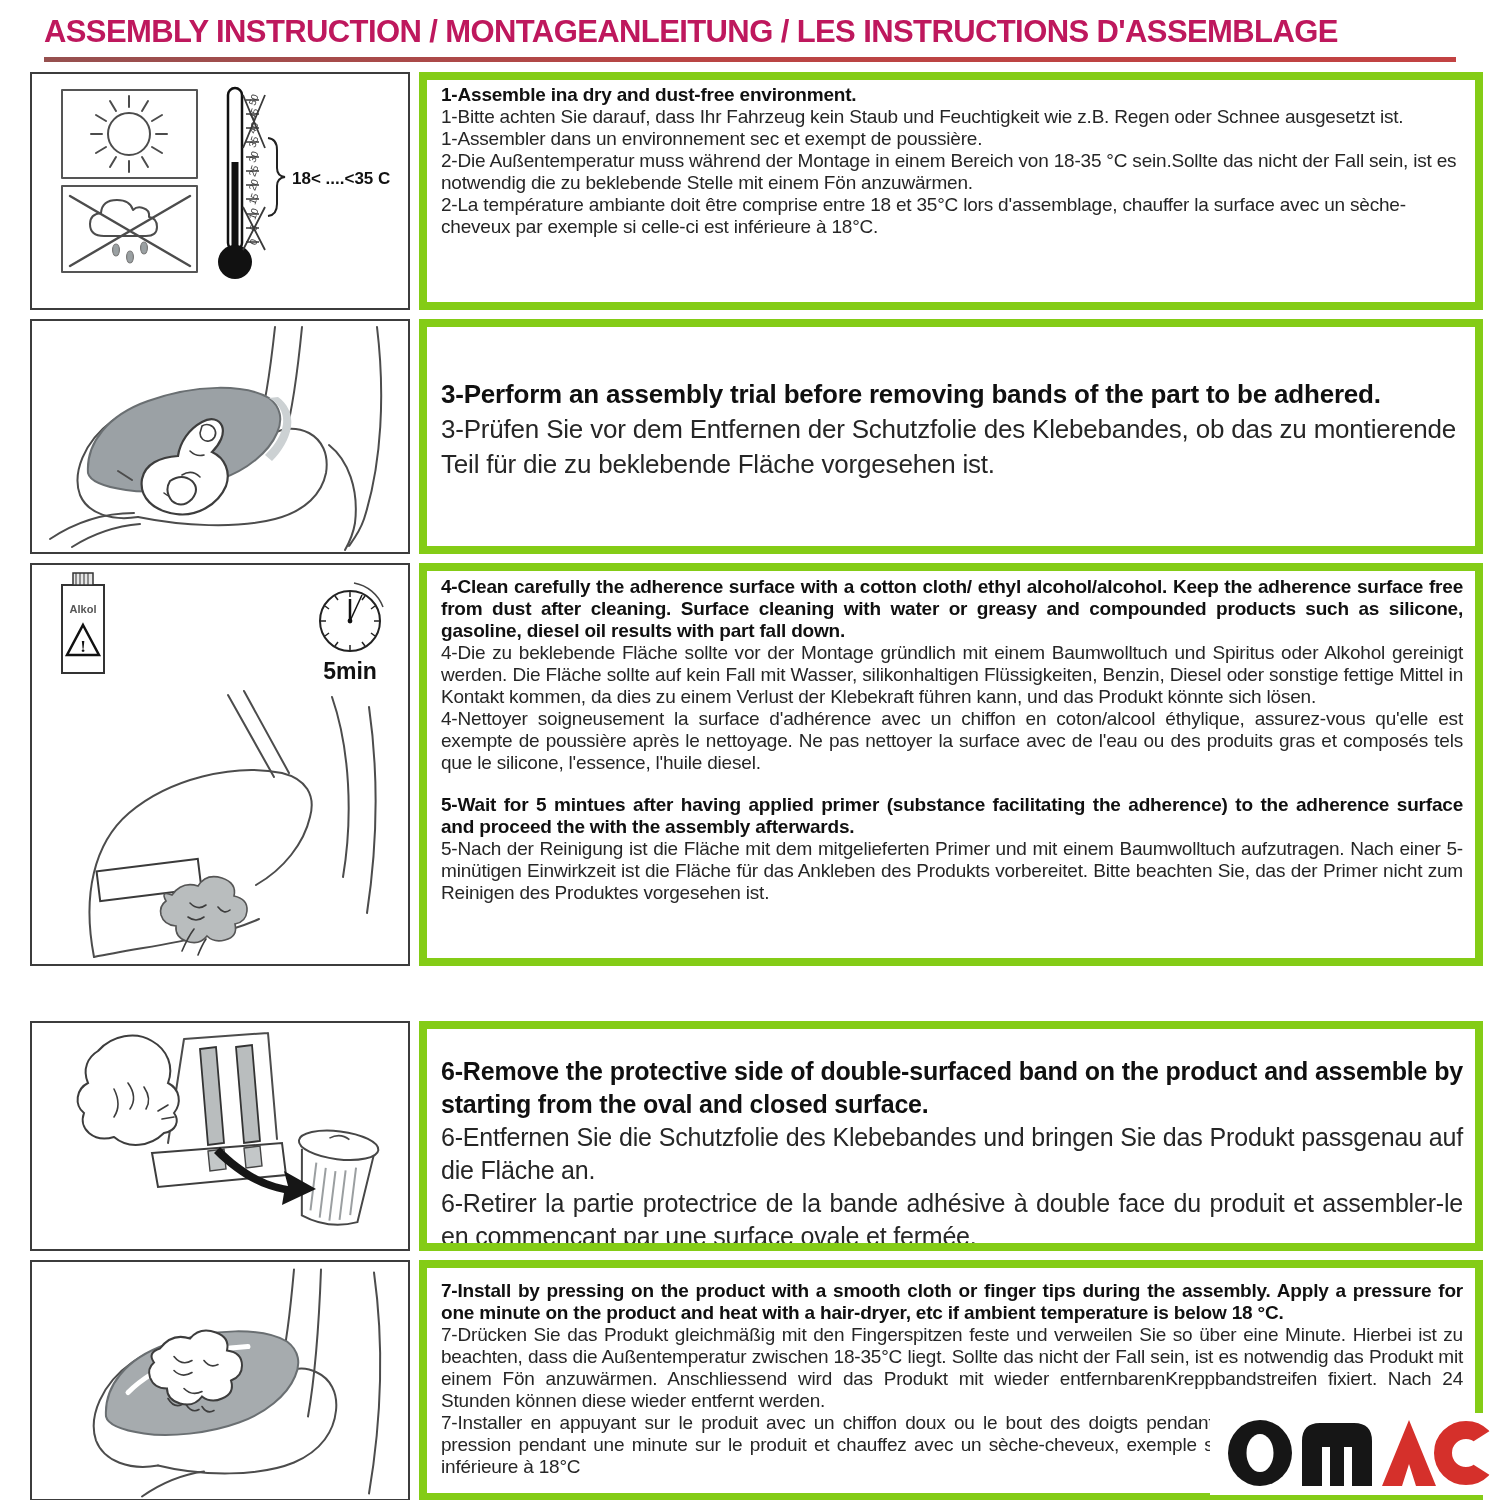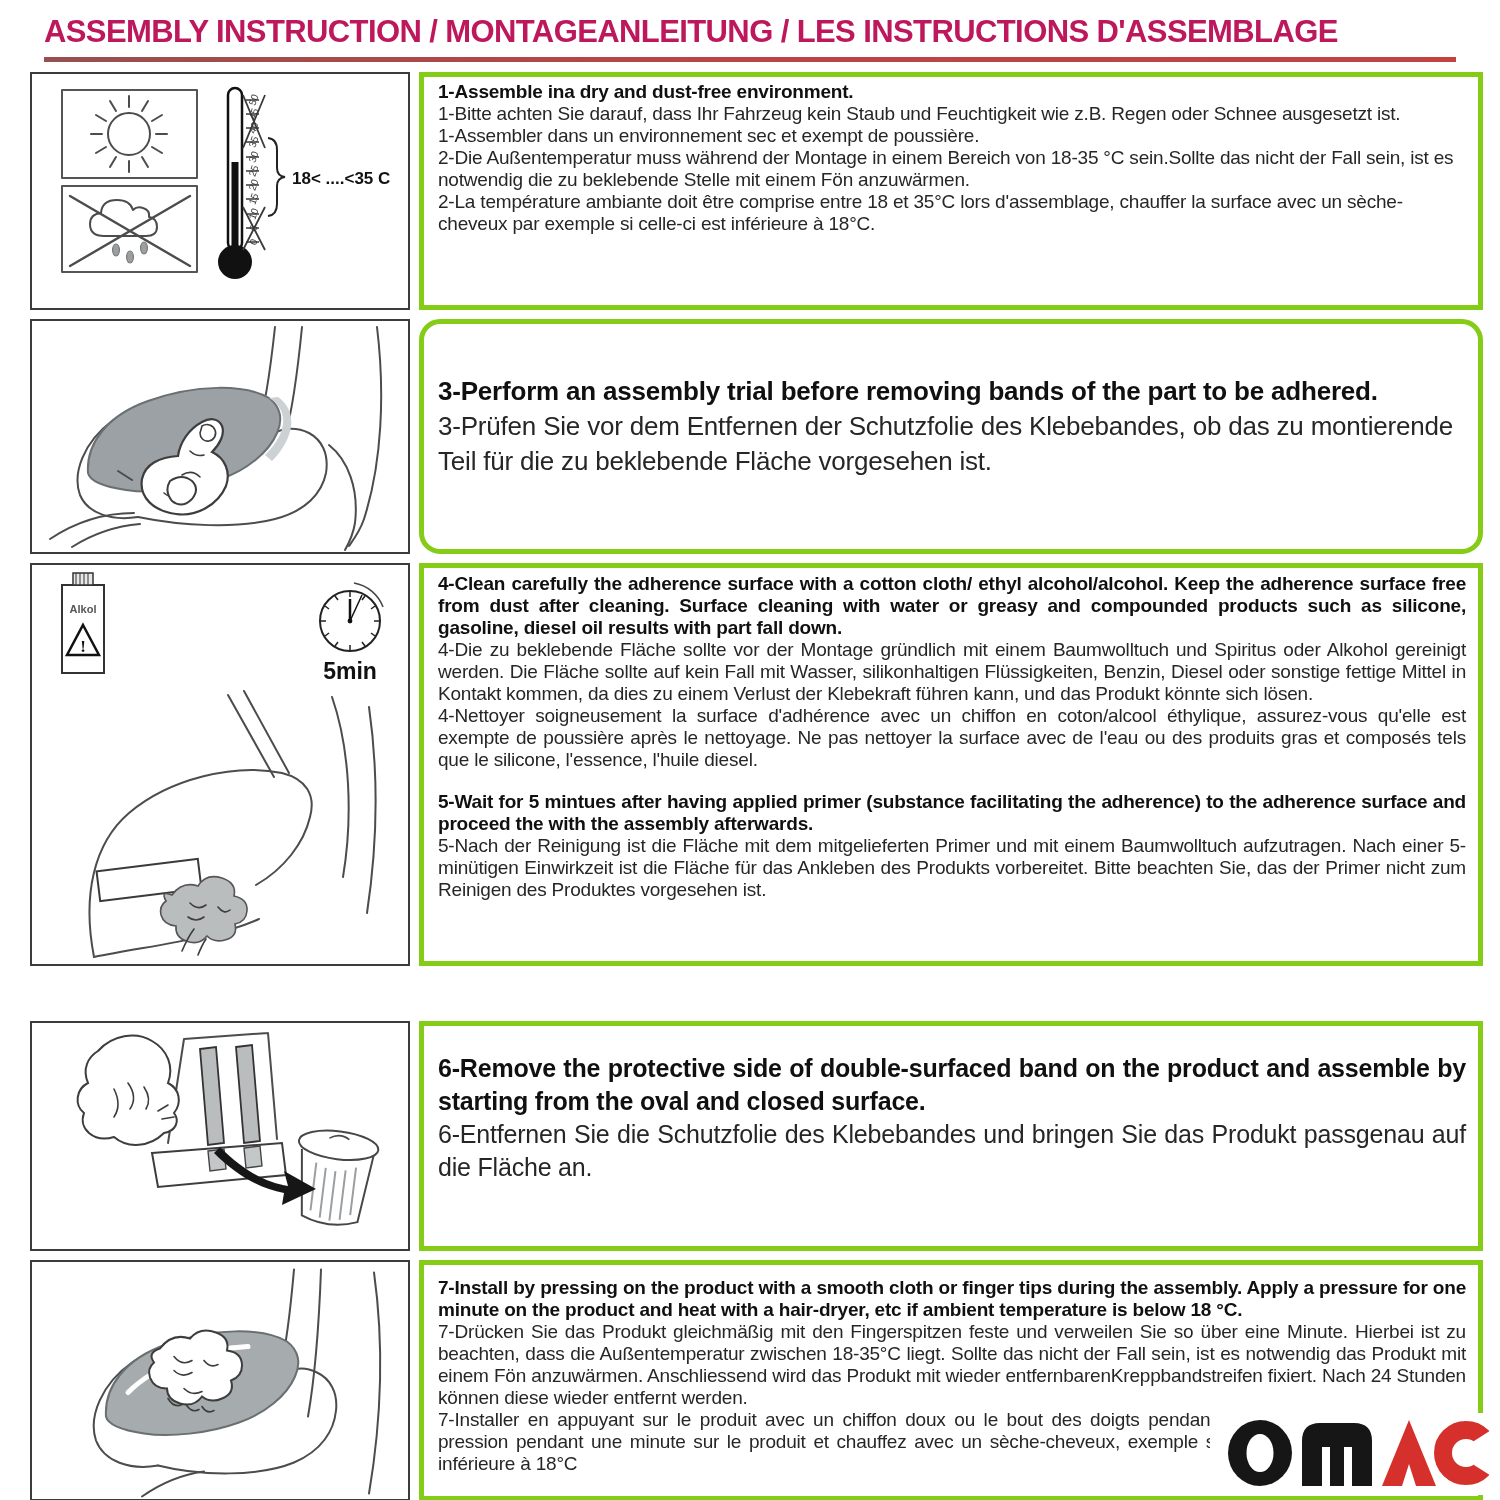--- a/index.html
+++ b/index.html
@@ -9,28 +9,28 @@
         padding:10px 17px 0 30px;background:#fff;}
   
   .title{margin:4px 0 0 14px;white-space:nowrap;
          font-size:31px;font-weight:bold;letter-spacing:-0.6px;
          color:#be185d;}
   .title-underline{height:5px;width:1412px;margin:7px 0 10px 14px;
          background:linear-gradient(90deg,#96504f 0%,#b94544 45%,#c24242 100%);}
   
   .row{display:grid;grid-template-columns:380px 1fr;column-gap:9px;margin-bottom:9px;}
   .ibox{box-sizing:border-box;border:2px solid #3c3c3c;background:#fff;overflow:hidden;}
-  .tbox{box-sizing:border-box;border:5px solid #84cc16;background:#fff;overflow:hidden;
+  .tbox{box-sizing:border-box;border:8px solid #84cc16;background:#fff;overflow:hidden;
         padding:4px 12px 0 14px;}
   .row-1 .ibox,.row-1 .tbox{height:238px;}
   .row-2 .ibox,.row-2 .tbox{height:235px;}
   .row-3 .ibox,.row-3 .tbox{height:403px;}
   .row-4 .ibox,.row-4 .tbox{height:230px;margin-top:46px;}
   .row-5 .ibox,.row-5 .tbox{height:241px;}
-  .row-2 .tbox{padding-top:50px;border-radius:21px;}
+  .row-2 .tbox{padding-top:50px;}
   .row-3 .tbox{padding-top:5px;}
   .row-4 .tbox{padding-top:26px;}
   .row-5 .tbox{padding-top:12px;}
   .tbox p{margin:0;letter-spacing:-0.2px;color:#262626;}
   .sz-s p{font-size:19px;line-height:22px;}
   .sz-xl p{font-size:26px;line-height:35px;}
   .sz-l p{font-size:25px;line-height:33px;}
   .bold{font-weight:bold;color:#101010 !important;}
   .gap14{margin-top:14px !important;}
   .gap20{margin-top:20px !important;}
@@ -207,20 +207,21 @@
           <path d="M282,142 V190 M292,146 V196 M302,148 V198 M312,146 V196 M322,142 V190" stroke="#9b9fa1" stroke-width="2" fill="none"></path>
           <ellipse cx="302" cy="122" rx="40" ry="14" fill="#fff" stroke="#474747" stroke-width="2"></ellipse>
           <path d="M292,116 q10,-7 20,-1" fill="none" stroke="#474747" stroke-width="1.6"></path>
         </g>
         <path d="M188,124 C214,150 236,160 256,163 L252,148 L284,166 L250,182 L252,170 C228,166 204,152 182,130 Z" fill="#161616"></path>
       </svg>
     </div>
     <div class="tbox sz-l jus">
       <p class="bold">6-Remove the protective side of double-surfaced band on the product and assemble by starting from the oval and closed surface.</p>
       <p>6-Entfernen Sie die Schutzfolie des Klebebandes und bringen Sie das Produkt passgenau auf die Fläche an.</p>
+      <p>6-Retirer la partie protectrice de la bande adhésive à double face du produit et assembler-le en commençant par une surface ovale et fermée.</p>
     </div>
   </div>
 
   <div class="row row-5">
     <div class="ibox">
       <svg viewBox="0 0 376 232">
         <g class="sketch">
           <path d="M262,5 C258,50 254,82 249,100"></path>
           <path d="M289,5 C287,60 283,112 276,152"></path>
           <path d="M342,8 C352,80 350,152 337,229"></path>

